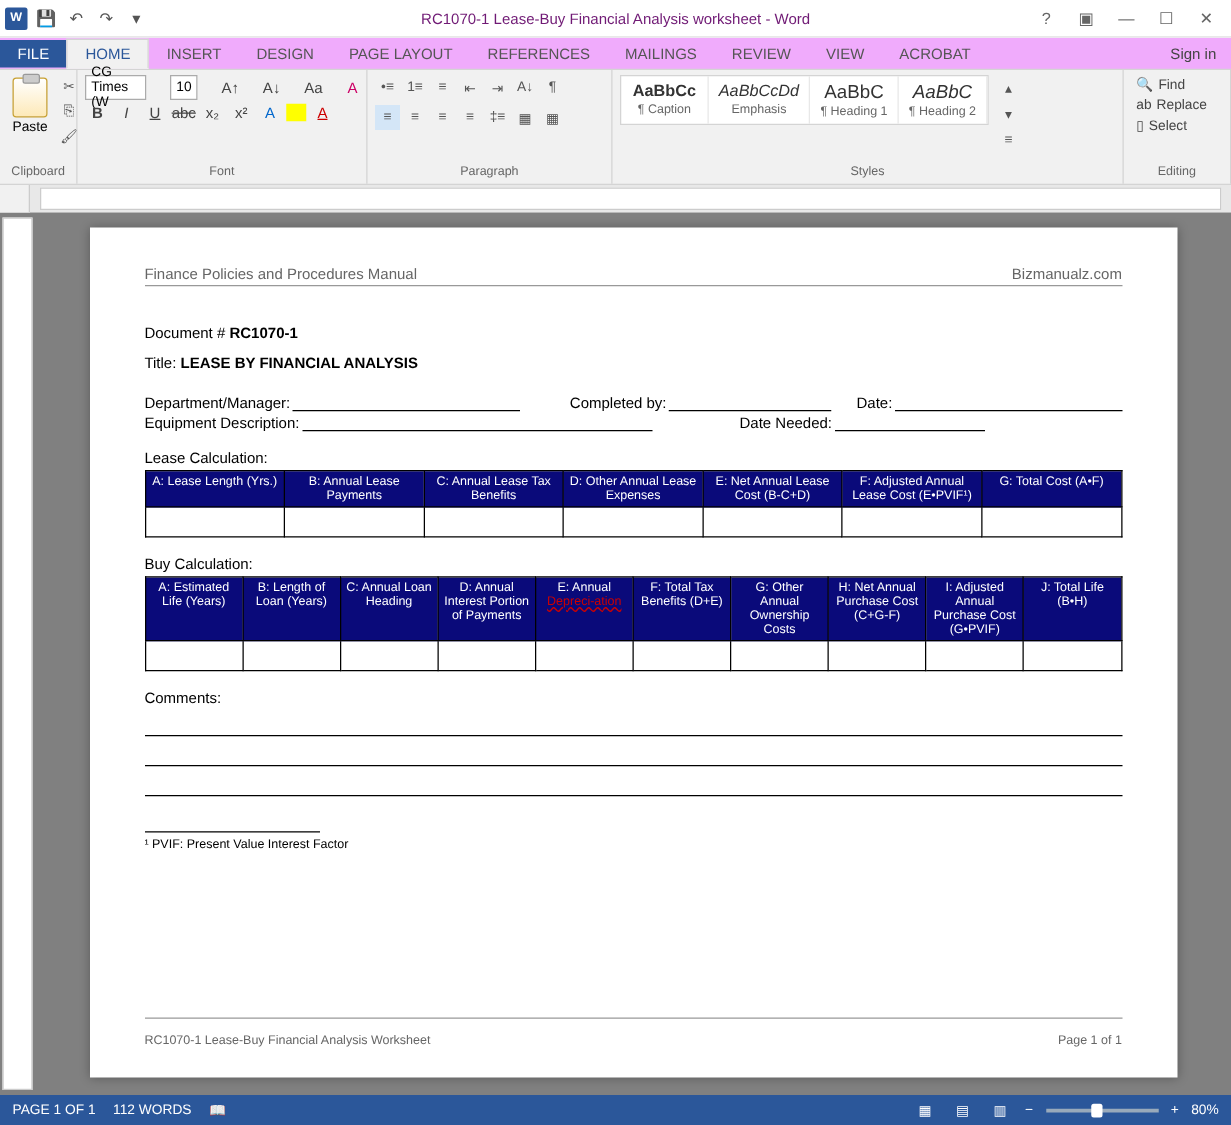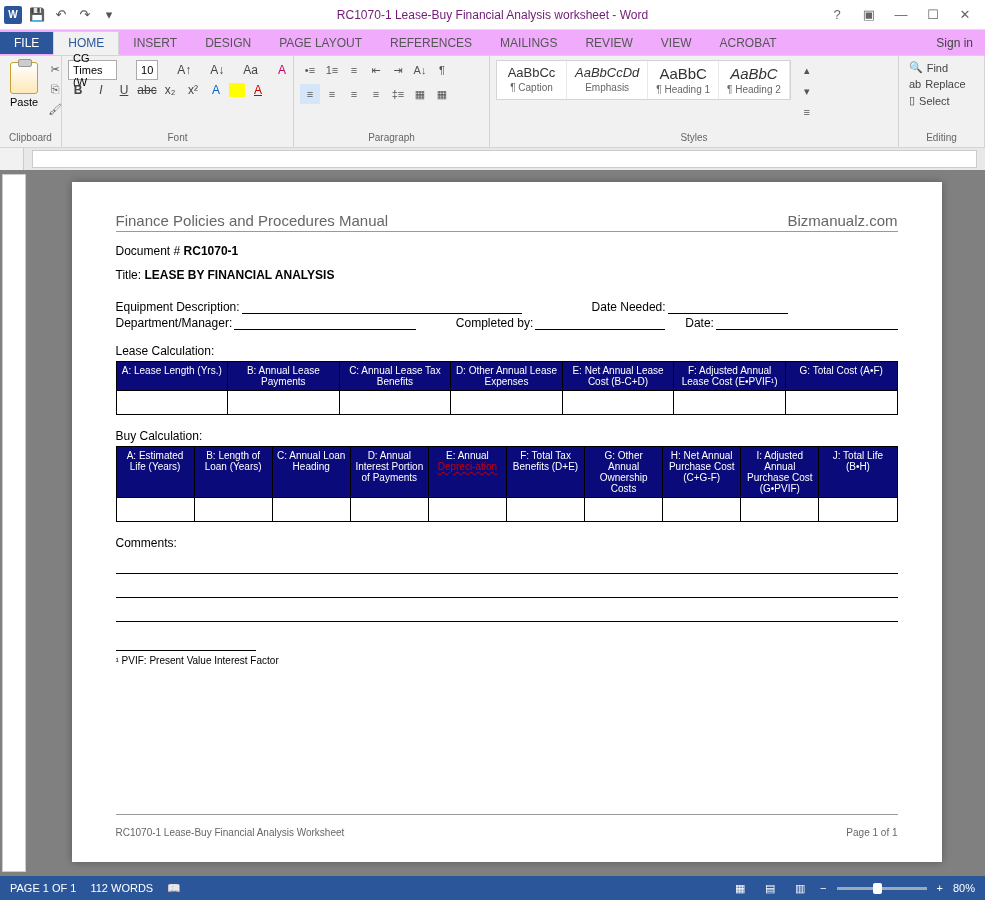--- a/index.html
+++ b/index.html
@@ -41,21 +41,21 @@
 .style-name{font-size:10px;color:#666}
 .editing-col{display:flex;flex-direction:column;gap:2px}
 .ed-btn{display:flex;align-items:center;gap:4px;font-size:11px;color:#444;padding:1px 4px;cursor:pointer}
 .ruler-area{height:22px;background:#e8e8e8;display:flex}
 .ruler-corner{width:24px;background:#f1f1f1;border-right:1px solid #ccc}
 .ruler-h{flex:1;background:#fff;border:1px solid #ccc;margin:2px 8px;position:relative;font-size:8px;color:#666;overflow:hidden}
 .docarea{height:706px;display:flex;background:#808080}
 .ruler-v{width:24px;background:#fff;border:1px solid #ccc;margin:4px 2px}
 .canvas{flex:1;overflow:auto;padding:12px 24px}
 .page{width:870px;min-height:680px;background:#fff;box-shadow:0 0 8px rgba(0,0,0,.3);margin:0 auto;padding:30px 44px;font-family:"Times New Roman",serif;font-size:12px;color:#000;position:relative}
-.hdr-line{display:flex;justify-content:space-between;font-size:15px;color:#666;border-bottom:1px solid #999;padding-bottom:2px;margin-bottom:12px}
+.hdr-line{display:flex;justify-content:space-between;font-size:12px;color:#666;border-bottom:1px solid #999;padding-bottom:2px;margin-bottom:30px}
 .doc-num{margin-bottom:10px}
 .doc-title{margin-bottom:18px}
 .form-row{display:flex;margin-bottom:2px}
 .form-lbl{white-space:nowrap}
 .uline{border-bottom:1px solid #000;flex:1;min-width:40px;margin-left:2px}
 .sect-lbl{margin-top:14px;margin-bottom:3px}
 .tbl{width:100%;border-collapse:collapse;table-layout:fixed}
 .tbl th{background:#0a0a7a;color:#fff;font-weight:normal;font-size:10px;padding:3px 4px;border:1px solid #000;text-align:center;vertical-align:top}
 .tbl td{border:1px solid #000;height:24px}
 .decision-row{display:flex;margin-top:16px;gap:6px}
@@ -169,21 +169,21 @@
         <div class="pbtn">▦</div>
       </div>
     </div>
     <div class="group-label">Paragraph</div>
   </div>
 
   <div class="group" style="flex:1">
     <div class="group-body" style="align-items:flex-start">
       <div class="styles-gallery">
         <div class="style-item">
-            <div class="style-prev" style="font-weight:normal">AaBbCc</div>
+            <div class="style-prev" style="font-weight:bold">AaBbCc</div>
             <div class="style-name">¶ Caption</div>
           </div>
         <div class="style-item">
             <div class="style-prev" style="font-style:italic">AaBbCcDd</div>
             <div class="style-name">Emphasis</div>
           </div>
         <div class="style-item">
             <div class="style-prev" style="font-size:15px">AaBbC</div>
             <div class="style-name">¶ Heading 1</div>
           </div>
@@ -221,35 +221,35 @@
   <div class="canvas">
     <div class="page">
       <div class="hdr-line">
         <span>Finance Policies and Procedures Manual</span>
         <span>Bizmanualz.com</span>
       </div>
       <div class="doc-num"><span>Document # </span><b>RC1070-1</b></div>
       <div class="doc-title"><span>Title: </span><b>LEASE BY FINANCIAL ANALYSIS</b></div>
 
       <div class="form-row">
-        <span class="form-lbl">Equipment Description:</span>
-          <span class="uline" style="max-width:280px"></span>
-        <span style="width:70px"></span>
-        <span class="form-lbl">Date Needed:</span>
-          <span class="uline" style="max-width:120px"></span>
-      </div>
-      <div class="form-row">
         <span class="form-lbl">Department/Manager:</span>
           <span class="uline" style="max-width:200px"></span>
         <span style="width:40px"></span>
         <span class="form-lbl">Completed by:</span>
           <span class="uline" style="max-width:130px"></span>
         <span style="width:20px"></span>
         <span class="form-lbl">Date:</span>
           <span class="uline"></span>
+      </div>
+      <div class="form-row">
+        <span class="form-lbl">Equipment Description:</span>
+          <span class="uline" style="max-width:280px"></span>
+        <span style="width:70px"></span>
+        <span class="form-lbl">Date Needed:</span>
+          <span class="uline" style="max-width:120px"></span>
       </div>
 
       <div class="sect-lbl">Lease Calculation:</div>
       <table class="tbl">
         <tbody>
             <tr id="lease-hdr">
               <th>A:  Lease Length (Yrs.)</th>
               <th>B:  Annual Lease Payments</th>
               <th>C:  Annual Lease Tax Benefits</th>
               <th>D: Other Annual Lease Expenses</th>

